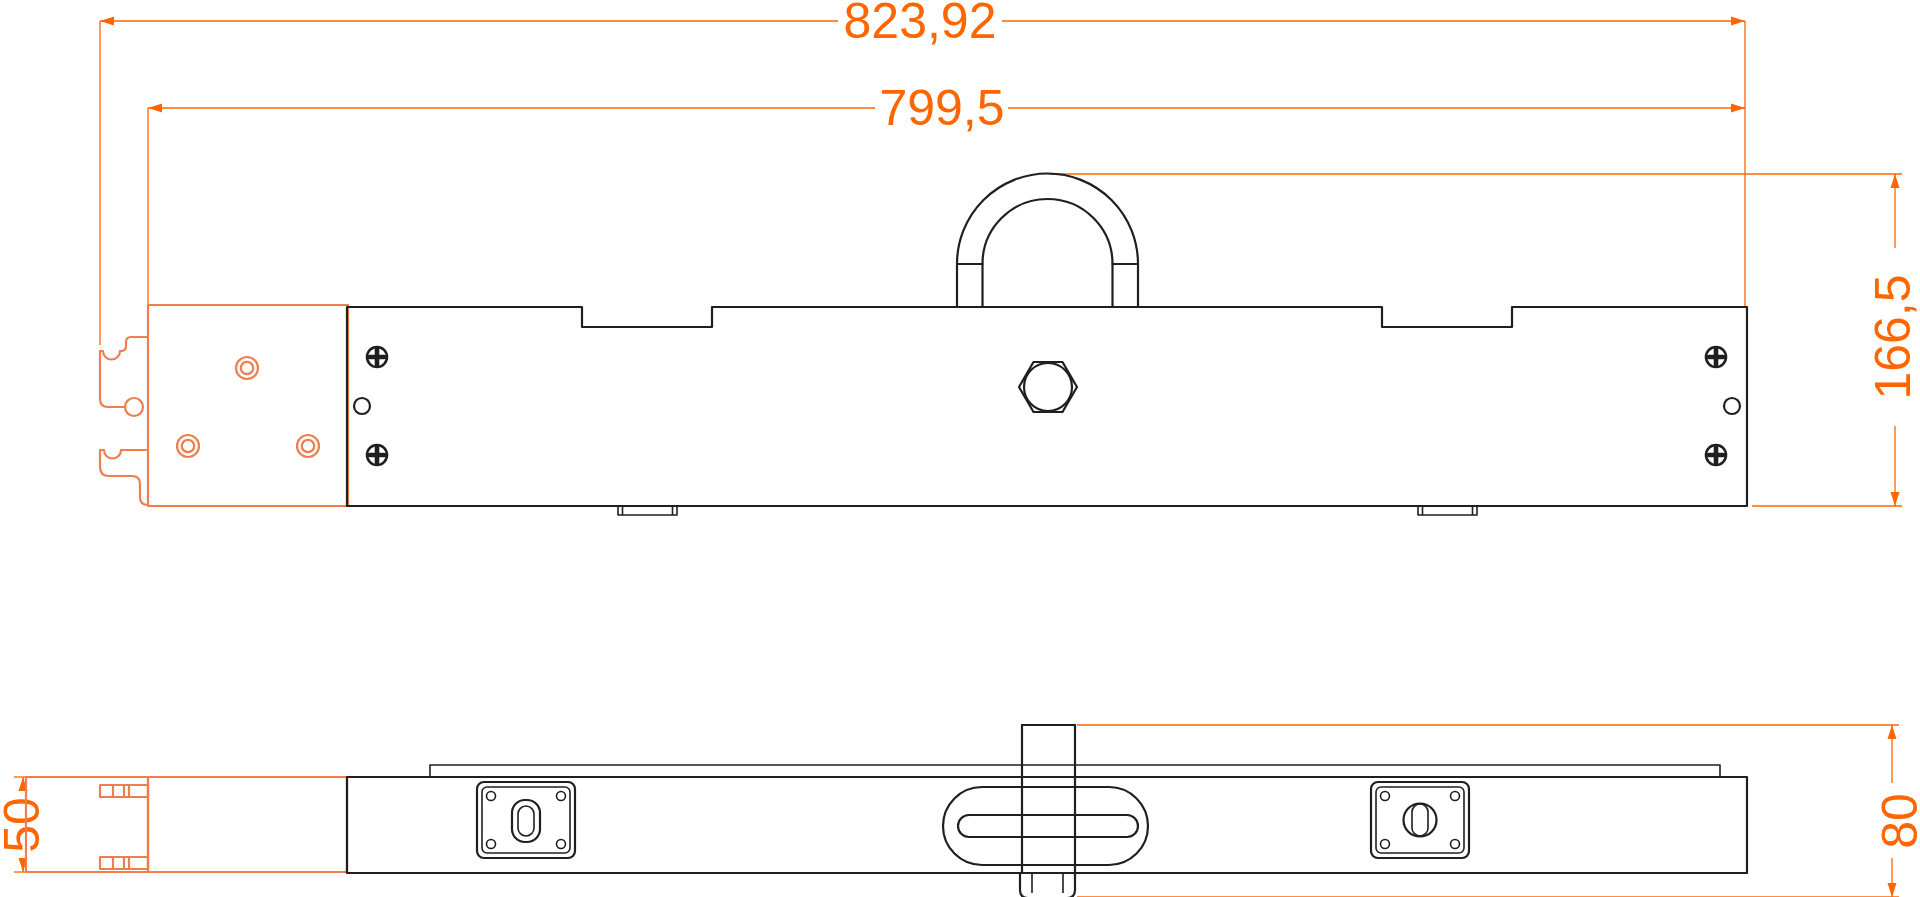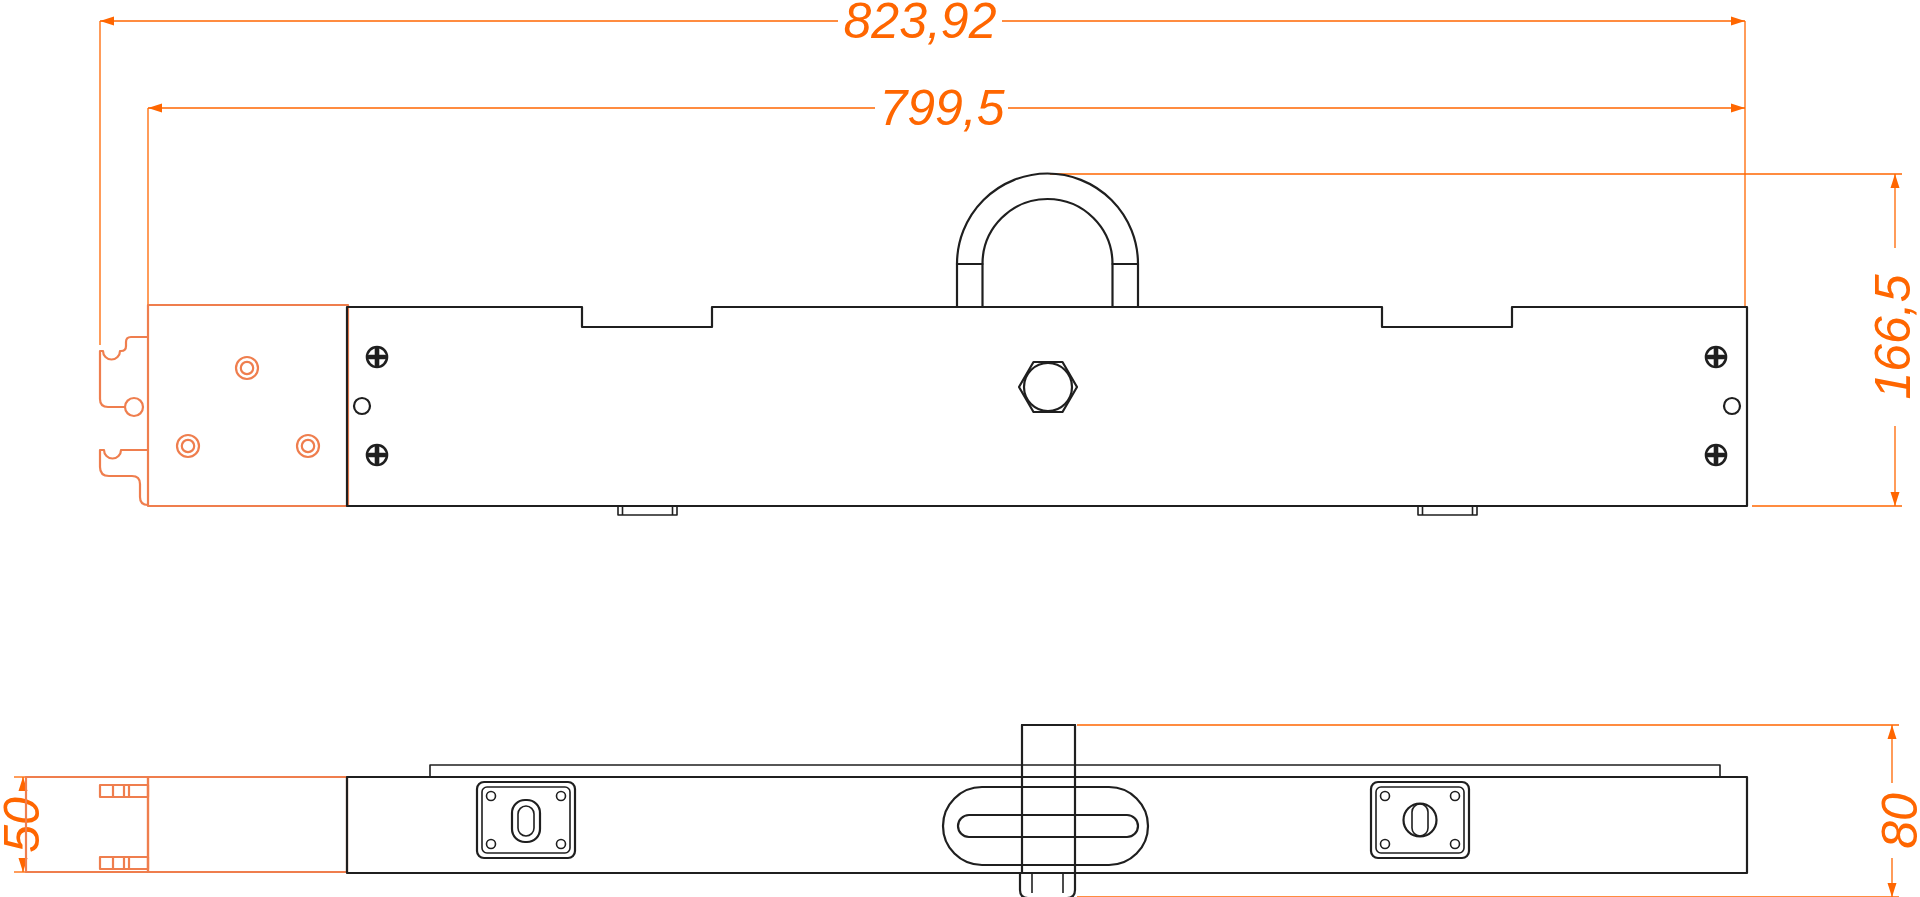--- a/index.html
+++ b/index.html
@@ -2,21 +2,21 @@
 <html style="--dim: #ff6600; --phantom: #ef7e4e; --part: #1f1f1f; --bg: #ffffff;"><head>
 <meta charset="utf-8">
 <style>
   :root{
     --dim:#ff6600;
     --phantom:#ef7e4e;
     --part:#1f1f1f;
     --bg:#ffffff;
   }
   html,body{margin:0;padding:0;background:var(--bg);}
-  .canvas{position:relative;width:1920px;height:897px;background:var(--bg);overflow:hidden;font-style:italic;}
+  .canvas{position:relative;width:1920px;height:897px;background:var(--bg);overflow:hidden;}
   svg{display:block;}
   .ln-part{stroke:var(--part);stroke-width:2.2;fill:none;stroke-linejoin:round;stroke-linecap:round;}
   .ln-part-thin{stroke:var(--part);stroke-width:1.6;fill:none;stroke-linejoin:round;}
   .ln-phantom{stroke:var(--phantom);stroke-width:2.2;fill:none;stroke-linejoin:round;stroke-linecap:round;}
   .ln-dim{stroke:var(--dim);stroke-width:1.3;fill:none;}
   .arrow{fill:var(--dim);stroke:none;}
   .dim-text{
     fill:var(--dim);
     font-family:"Liberation Sans","DejaVu Sans",sans-serif;
     font-size:50px;

